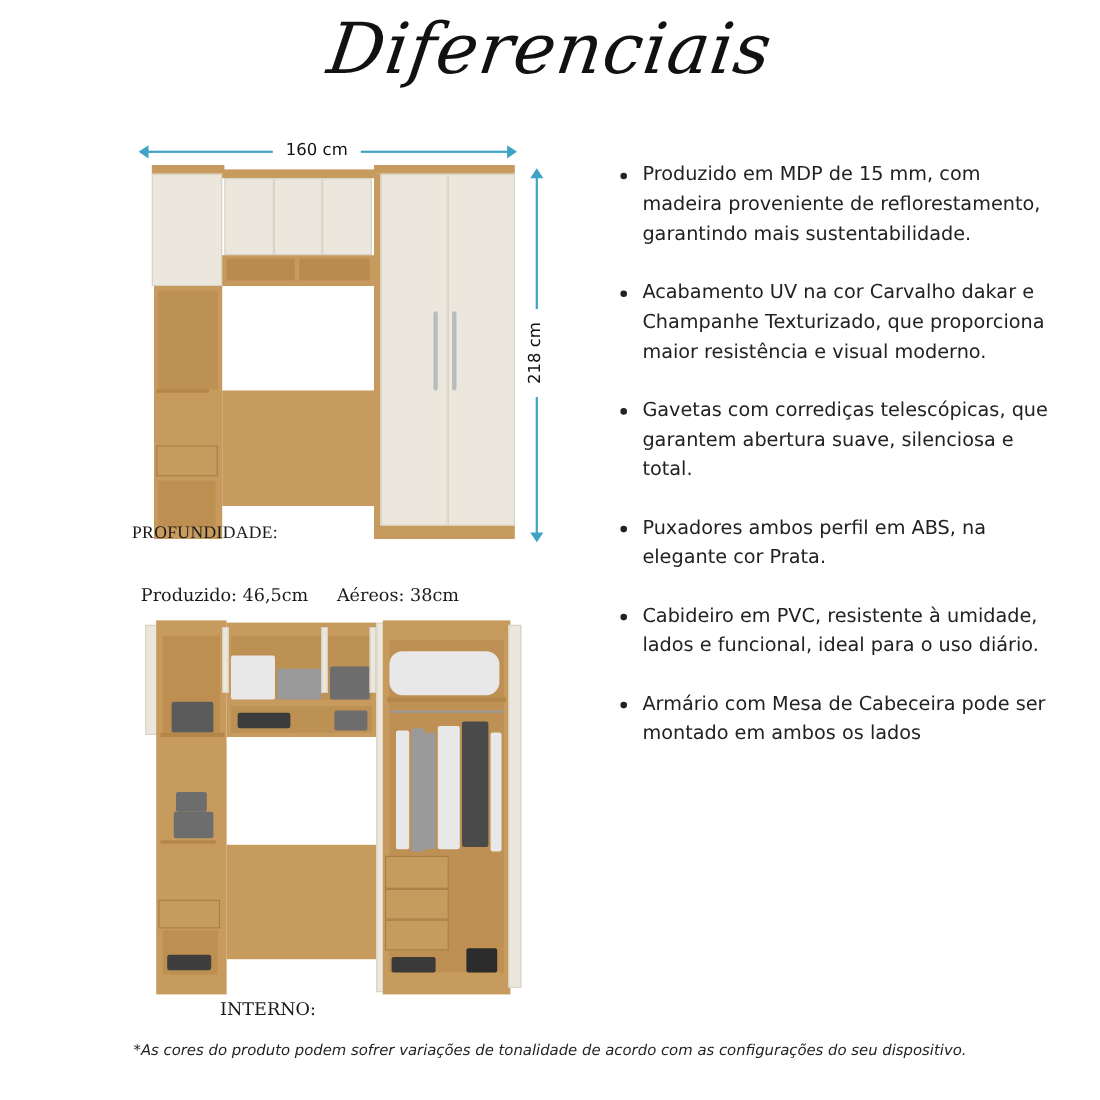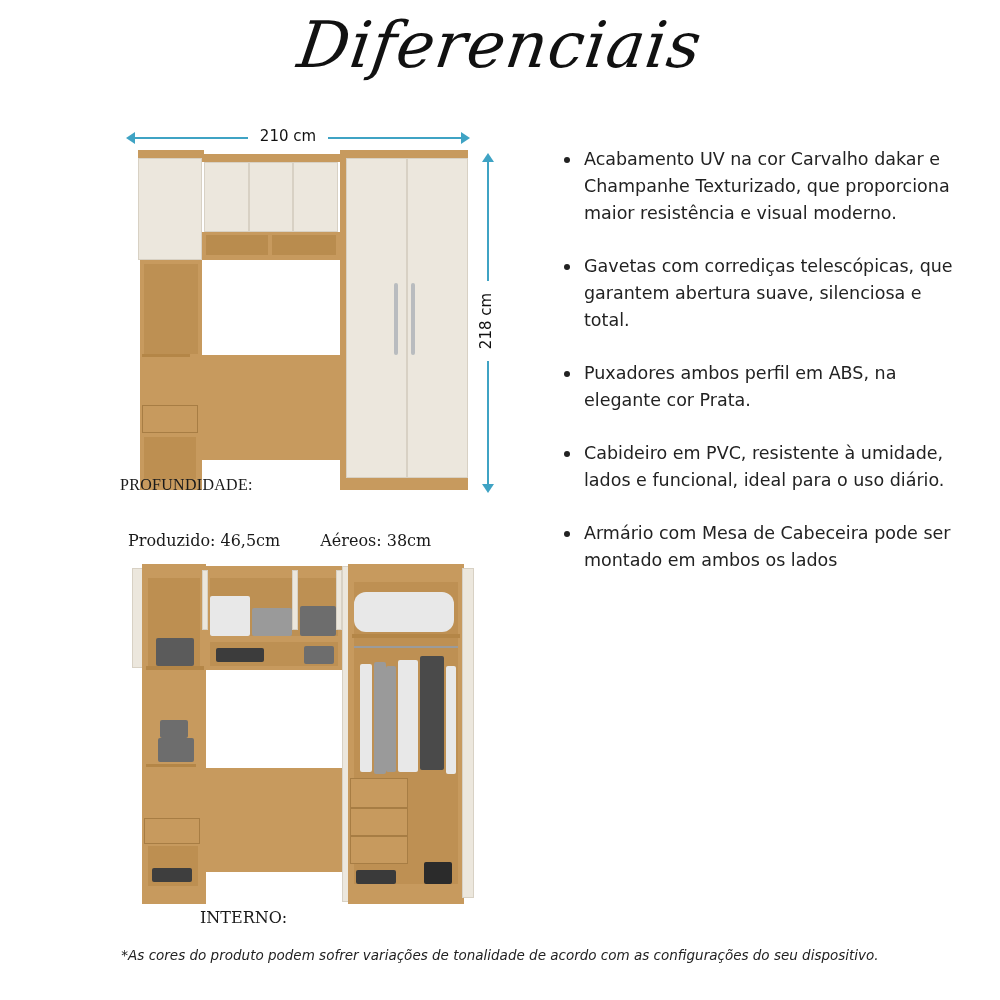--- a/index.html
+++ b/index.html
@@ -28,21 +28,21 @@
   
   .closed { left:138px; top:150px; width:330px; height:340px; }
   .closed .p { position:absolute; }
 
   
   .open { left:128px; top:562px; width:355px; height:345px; }
   .open .p { position:absolute; }
 
   .depth-title { left:120px; top:476px; width:340px; text-align:left; font-family:Liberation Serif, serif; font-size:16px; letter-spacing:0.3px; }
   .depth-row { left:128px; top:531px; width:340px; font-family:"DejaVu Serif", serif; font-size:16px; white-space:nowrap; }
-  .depth-row span + span { margin-left:40px;text-align:center; }
+  .depth-row span + span { margin-left:26px;text-align:center; }
   .interno { left:200px; top:908px; width:140px; text-align:left; font-family:"DejaVu Serif", serif; font-size:16px; }
 
   
   .features { left:562px; top:146px; width:400px; }
   .feature { position:relative; padding-left:22px; font-family:"DejaVu Sans", sans-serif; font-size:17.5px; line-height:27px; color:#222; margin-bottom:26px; }
   .feature .dot { position:absolute; left:2px; top:11px; width:6px; height:6px; border-radius:50%; background:#222; }
 
   .footnote { left:0; width:1000px; top:947px; text-align:center; font-family:"DejaVu Sans", sans-serif; font-style:italic; font-size:13.5px; color:#222; }
 
   .handle { position:absolute; width:4px; background:#b9bcbf; border-radius:2px; }
@@ -51,21 +51,21 @@
   .mid { background:#9a9a9a !important; }
 </style>
 </head>
 <body>
 
 <div class="abs title">Diferenciais</div>
 
 <div class="abs dim-h"></div>
 <div class="abs arrow-l"></div>
 <div class="abs arrow-r"></div>
-<div class="abs dim-h-label">210 cm</div>
+<div class="abs dim-h-label">160 cm</div>
 
 <div class="abs dim-v"></div>
 <div class="abs arrow-u"></div>
 <div class="abs arrow-d"></div>
 <div class="abs dim-v-label">218 cm</div>
 
 <div class="abs closed">
 
   <div class="p wood" style="left:0;top:0;width:66px;height:8px;"></div>
   <div class="p cream" style="left:0;top:8px;width:64px;height:102px;"></div>
@@ -143,20 +143,21 @@
   <div class="p wood" style="left:222px;top:246px;width:58px;height:28px;border:1px solid #a77d44;box-sizing:border-box;"></div>
   <div class="p wood" style="left:222px;top:274px;width:58px;height:28px;border:1px solid #a77d44;box-sizing:border-box;"></div>
   <div class="fold" style="left:228px;top:308px;width:40px;height:14px;background:#3a3a3a;"></div>
   <div class="fold" style="left:296px;top:300px;width:28px;height:22px;background:#2b2b2b;"></div>
   <div class="p cream" style="left:334px;top:6px;width:12px;height:330px;"></div>
 </div>
 
 <div class="abs interno">INTERNO:</div>
 
 <div class="abs features">
+  <div class="feature"><span class="dot"></span><span>Produzido em MDP de 15 mm, com madeira proveniente de reflorestamento, garantindo mais sustentabilidade.</span></div>
   <div class="feature"><span class="dot"></span><span>Acabamento UV na cor Carvalho dakar e Champanhe Texturizado, que proporciona maior resistência e visual moderno.</span></div>
   <div class="feature"><span class="dot"></span><span>Gavetas com corrediças telescópicas, que garantem abertura suave, silenciosa e total.</span></div>
   <div class="feature"><span class="dot"></span><span>Puxadores ambos perfil em ABS, na elegante cor Prata.</span></div>
   <div class="feature"><span class="dot"></span><span>Cabideiro em PVC, resistente à umidade, lados e funcional, ideal para o uso diário.</span></div>
   <div class="feature"><span class="dot"></span><span>Armário com Mesa de Cabeceira pode ser montado em ambos os lados</span></div>
 </div>
 
 <div class="abs footnote">*As cores do produto podem sofrer variações de tonalidade de acordo com as configurações do seu dispositivo.</div>
 
 </body></html>

